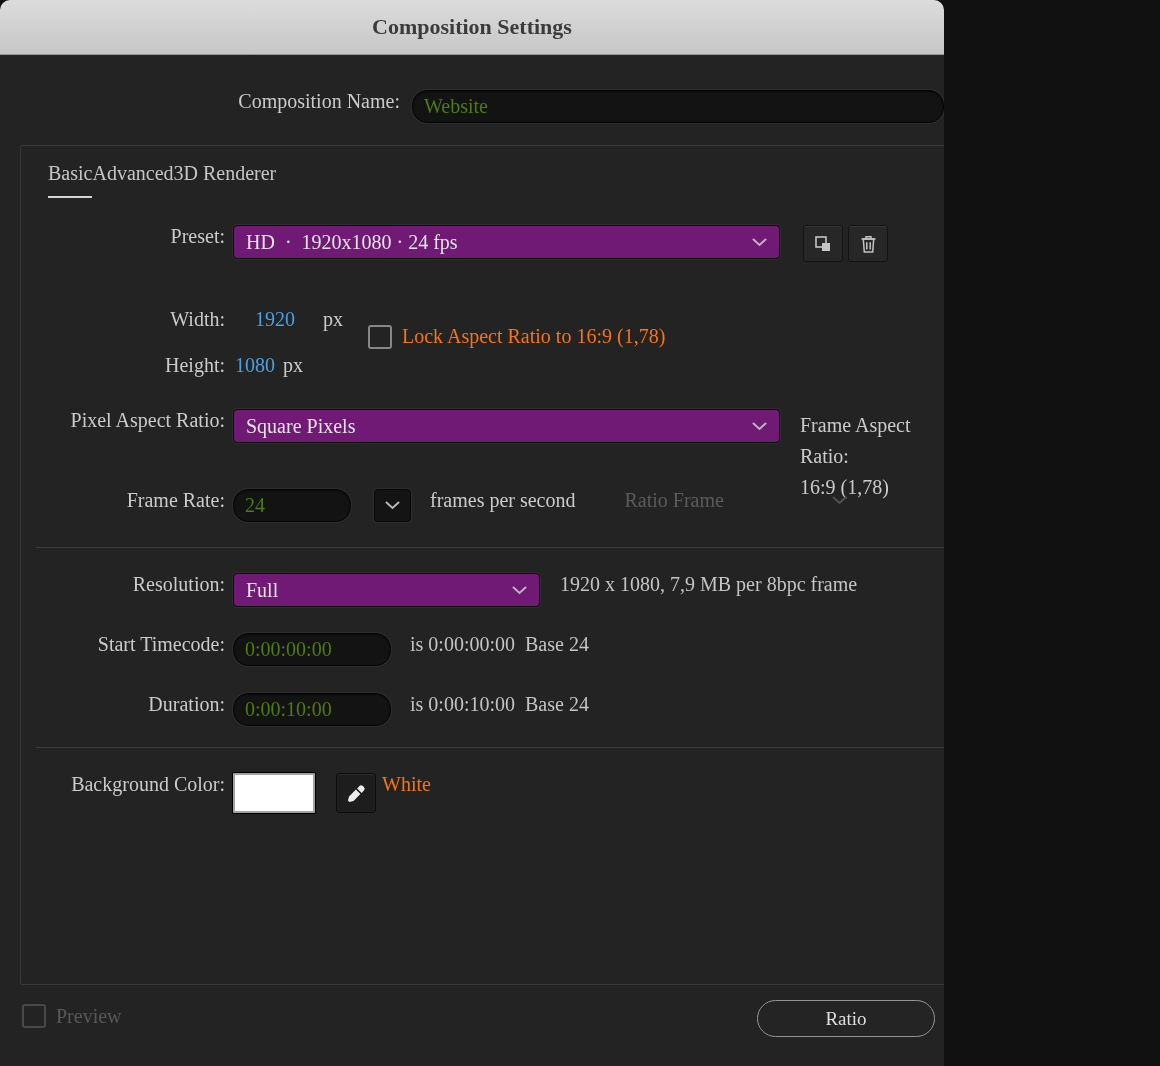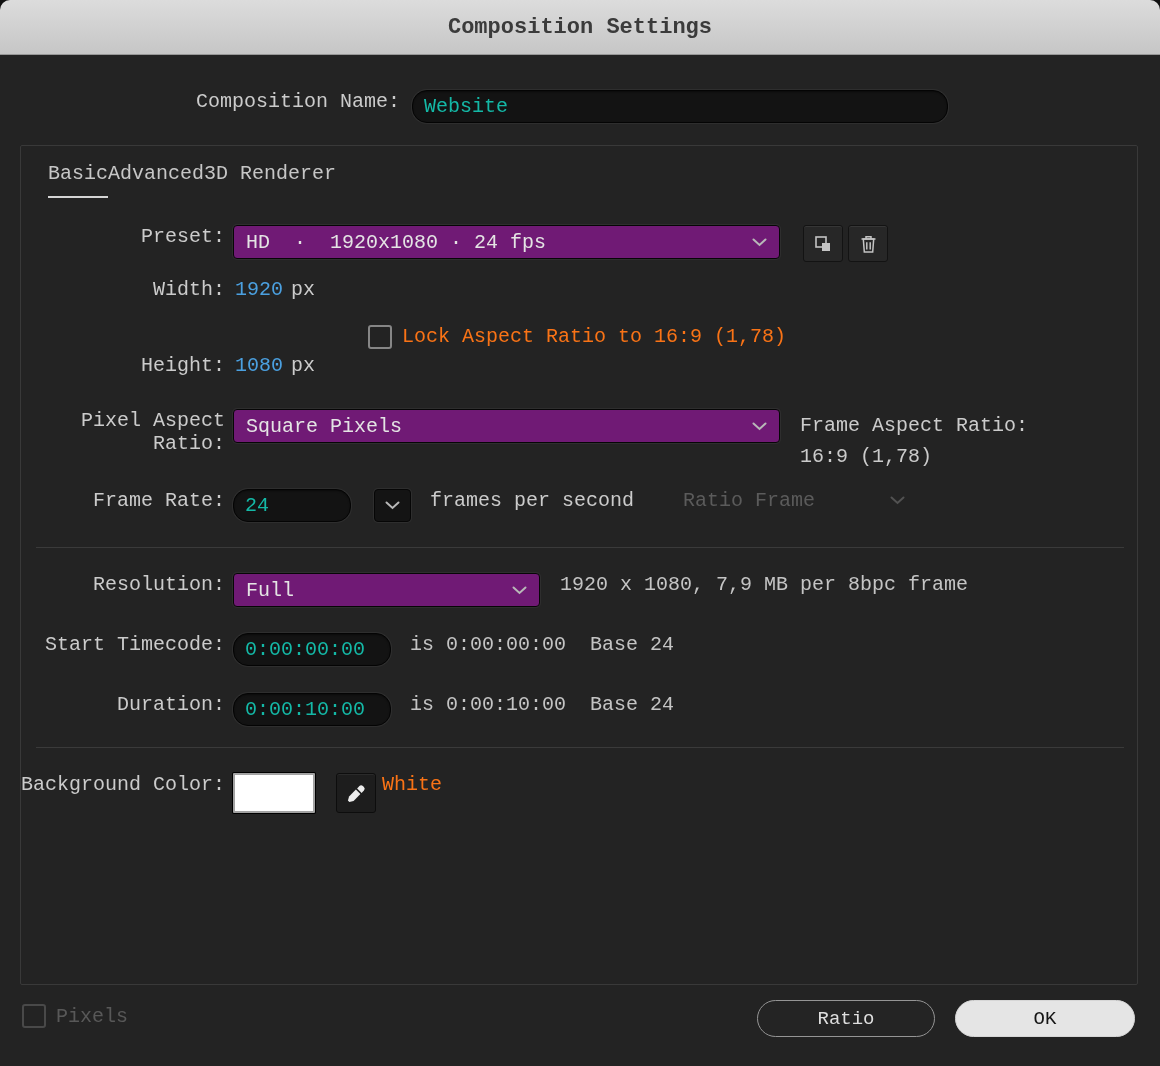--- a/index.html
+++ b/index.html
@@ -1,37 +1,37 @@
 <!DOCTYPE html>
 <html><head>
 <meta charset="utf-8">
 <style>
   html,body{margin:0;padding:0;background:#111;}
   .dialog{
-    position:relative;width:1160px;height:1066px;background:#232323;
-    font-family:Liberation Mono, monospace;overflow:hidden;
+    position:relative;width:944px;height:1066px;background:#232323;
+    font-family:Liberation Serif, serif;overflow:hidden;
     border-radius:10px 10px 0 0;
   }
   
   .titlebar{
     position:absolute;left:0;top:0;width:100%;height:55px;
     background:linear-gradient(#dcdcdc,#c6c6c6);
     border-bottom:1px solid #979797;
     display:flex;align-items:center;justify-content:center;box-sizing:border-box;
   }
   .titlebar .title-text{font-size:22px;font-weight:700;color:#3b3b3b;}
 
   
   .row{position:absolute;left:0;width:100%;display:flex;align-items:flex-start;}
   .flabel{width:225px;flex:none;text-align:right;color:#cbcbcb;font-size:20px;}
 
   
   .text-input{
     background:#131313;border:1px solid #040404;border-radius:15px;
-    color:#14b8a6;font-size:20px;padding:0 11px;height:33px;box-sizing:border-box;
+    color:#4d7c0f;font-size:20px;padding:0 11px;height:33px;box-sizing:border-box;
     font-family:inherit;outline:none;
     box-shadow:0 0 0 1px #2e2e2e, inset 0 1px 2px rgba(0,0,0,.45);
   }
   .dropdown{
     background:#701a75;border:1px solid #060606;border-radius:4px;height:34px;
     box-sizing:border-box;display:flex;align-items:center;justify-content:space-between;
     padding:0 12px;color:#e4e4e4;font-size:20px;
     box-shadow:0 0 0 1px #2e2e2e;cursor:default;
   }
   .dd-value{white-space:pre;}
@@ -122,21 +122,21 @@
     <button class="icon-btn" style="margin-left:5px;">
       <svg width="19" height="20" viewBox="0 0 19 20" fill="none" stroke="#c4c4c4" stroke-width="1.5">
         <path d="M2.5 5h14"></path>
         <path d="M7 5V2.8h5V5"></path>
         <path d="M4.3 5l1 13h8.4l1-13z"></path>
         <path d="M7.8 8.2v7.3M11.2 8.2v7.3"></path>
       </svg>
     </button>
   </div>
 
-  <div class="row" style="top:278px;">
+  <div class="row" style="top:308px;gap:20px;">
     <div class="flabel">Width:</div>
     <span class="value-blue" style="margin-left:10px;">1920</span>
     <span class="unit">px</span>
   </div>
 
   <div class="row" style="top:325px;left:368px;width:auto;">
     <span class="checkbox"></span>
     <span class="check-label">Lock Aspect Ratio to 16:9 (1,78)</span>
   </div>
 
@@ -212,18 +212,18 @@
       <svg width="21" height="21" viewBox="0 0 21 21">
         <path d="M13.4 3.1a2.5 2.5 0 0 1 3.5 0l1 1a2.5 2.5 0 0 1 0 3.5l-2.3 2.3-4.5-4.5z" fill="#ececec"></path>
         <path d="M9.9 6.6l4.5 4.5-6.8 6.8-4.2 1.2-1.5-1.5 1.2-4.2z" fill="#ececec"></path>
       </svg>
     </button>
     <span class="check-label" style="margin-left:6px;">White</span>
   </div>
 
   <div class="preview">
     <span class="checkbox"></span>
-    <span class="check-label">Pixels</span>
+    <span class="check-label">Preview</span>
   </div>
   <div class="btn btn-cancel">Ratio</div>
   <div class="btn btn-ok">OK</div>
 
 </div>
 
 </body></html>

